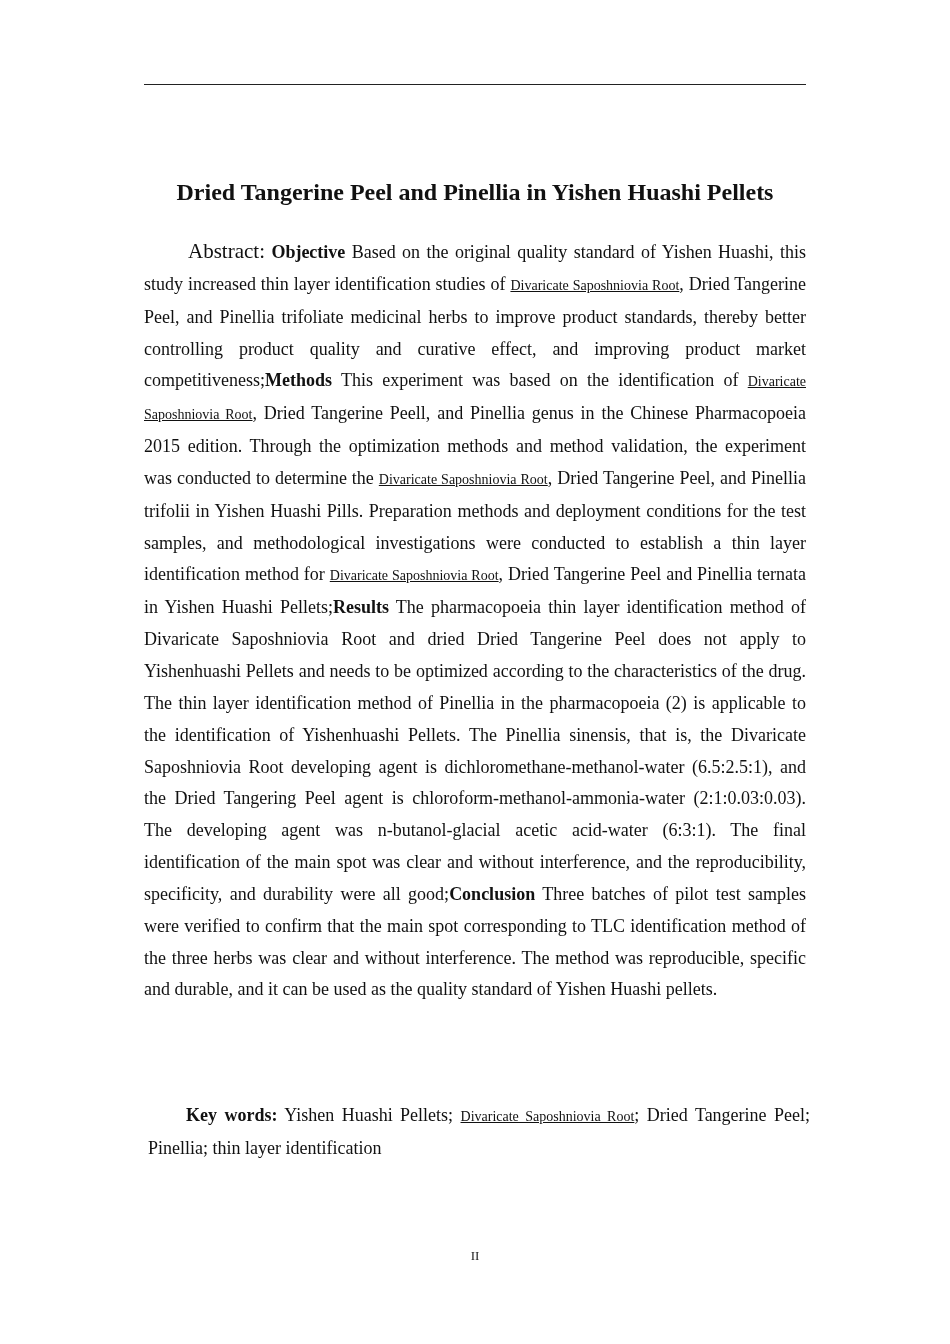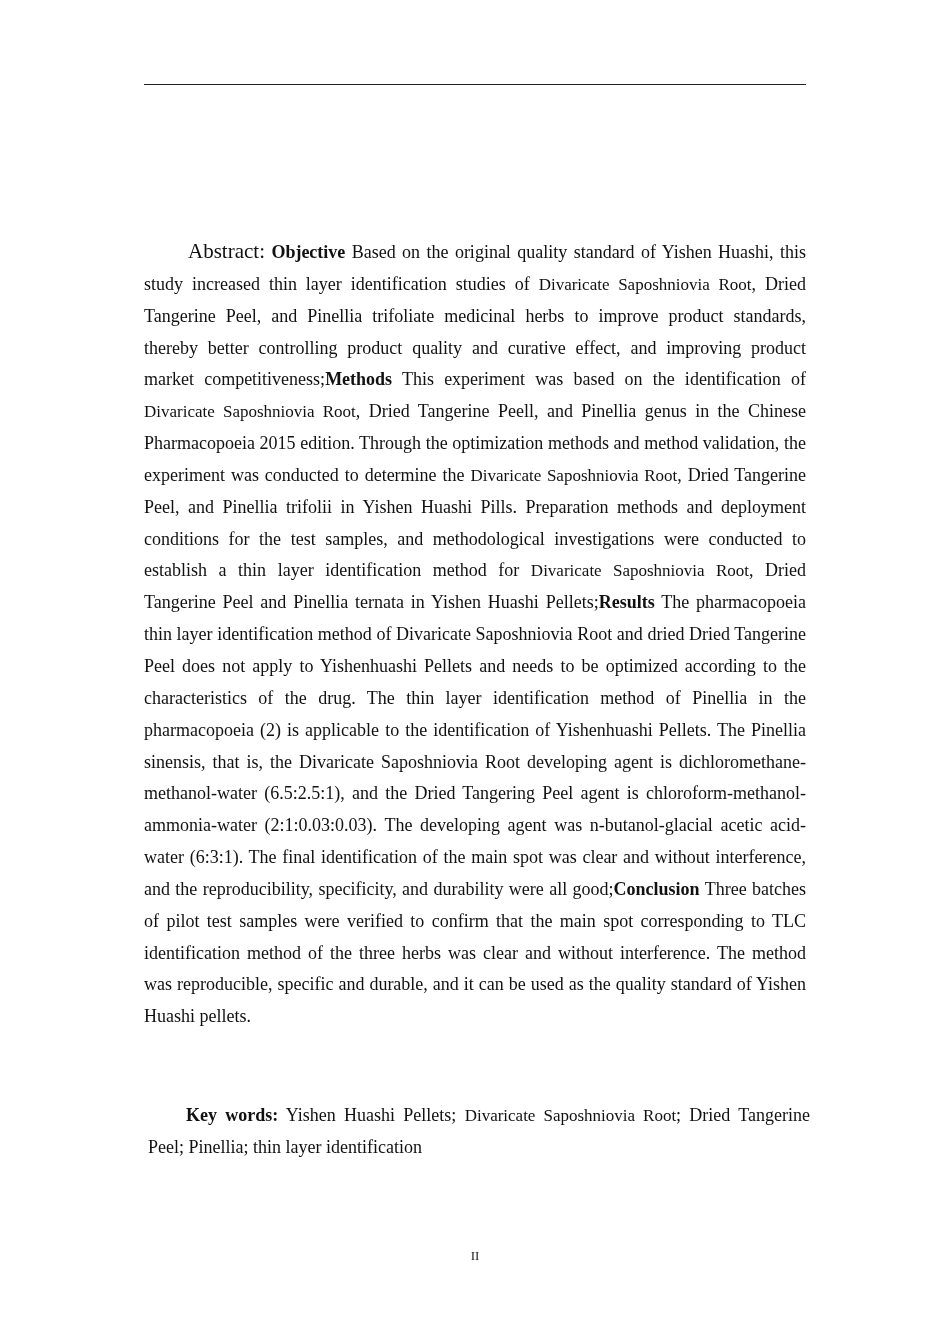--- a/index.html
+++ b/index.html
@@ -47,21 +47,22 @@
     .abstract-label {
       font-weight: normal;
       font-size: 21px;
       padding-left: 44px;
     }
     .section-label {
       font-weight: bold;
       margin-top: 44px;
     }
     .small {
-      font-size: 17px;
+      font-size: 14px;
+      text-decoration: underline;
     }
     .keywords {
       position: absolute;
       left: 144px;
       top: 1096px;
       width: 662px;
       font-size: 18px;
       line-height: 31.85px;
       text-align: justify;
       margin: 4px;
@@ -80,19 +81,20 @@
       color: #222222;
     }
   </style>
 </head>
 <body>
 
 <div class="header-rule"></div>
 
 <h1 class="title">
   <br>
+  <span>Dried Tangerine Peel and Pinellia in Yishen Huashi Pellets</span>
 </h1>
 
 <p class="abstract"><span class="abstract-label">Abstract:</span> <span class="section-label">Objective</span><span> Based on the original quality standard of Yishen Huashi, this study increased thin layer identification studies of </span><span class="small">Divaricate Saposhniovia Root</span><span>, Dried Tangerine Peel, and Pinellia trifoliate medicinal herbs to improve product standards, thereby better controlling product quality and curative effect, and improving product market competitiveness;</span><span class="section-label">Methods</span><span> This experiment was based on the identification of </span><span class="small">Divaricate Saposhniovia Root</span><span>, Dried Tangerine Peell, and Pinellia genus in the Chinese Pharmacopoeia 2015 edition. Through the optimization methods and method validation, the experiment was conducted to determine the </span><span class="small">Divaricate Saposhniovia Root</span><span>, Dried Tangerine Peel, and Pinellia trifolii in Yishen Huashi Pills. Preparation methods and deployment conditions for the test samples, and methodological investigations were conducted to establish a thin layer identification method for </span><span class="small">Divaricate Saposhniovia Root</span><span>, Dried Tangerine Peel and Pinellia ternata in Yishen Huashi Pellets;</span><span class="section-label">Results</span><span> The pharmacopoeia thin layer identification method of Divaricate Saposhniovia Root and dried Dried Tangerine Peel does not apply to Yishenhuashi Pellets and needs to be optimized according to the characteristics of the drug. The thin layer identification method of Pinellia in the pharmacopoeia (2) is applicable to the identification of Yishenhuashi Pellets. The Pinellia sinensis, that is, the Divaricate Saposhniovia Root developing agent is dichloromethane-methanol-water (6.5:2.5:1), and the Dried Tangering Peel agent is chloroform-methanol-ammonia-water (2:1:0.03:0.03). The developing agent was n-butanol-glacial acetic acid-water (6:3:1). The final identification of the main spot was clear and without interference, and the reproducibility, specificity, and durability were all good;</span><span class="section-label">Conclusion</span><span> Three batches of pilot test samples were verified to confirm that the main spot corresponding to TLC identification method of the three herbs was clear and without interference. The method was reproducible, specific and durable, and it can be used as the quality standard of Yishen Huashi pellets.</span></p>
 
 <p class="keywords"><span class="keywords-label">Key words:</span><span> Yishen Huashi Pellets; </span><span class="small">Divaricate Saposhniovia Root</span><span>; Dried Tangerine Peel; Pinellia; thin layer identification</span></p>
 
 <div class="page-number">II</div>
 
 </body></html>

